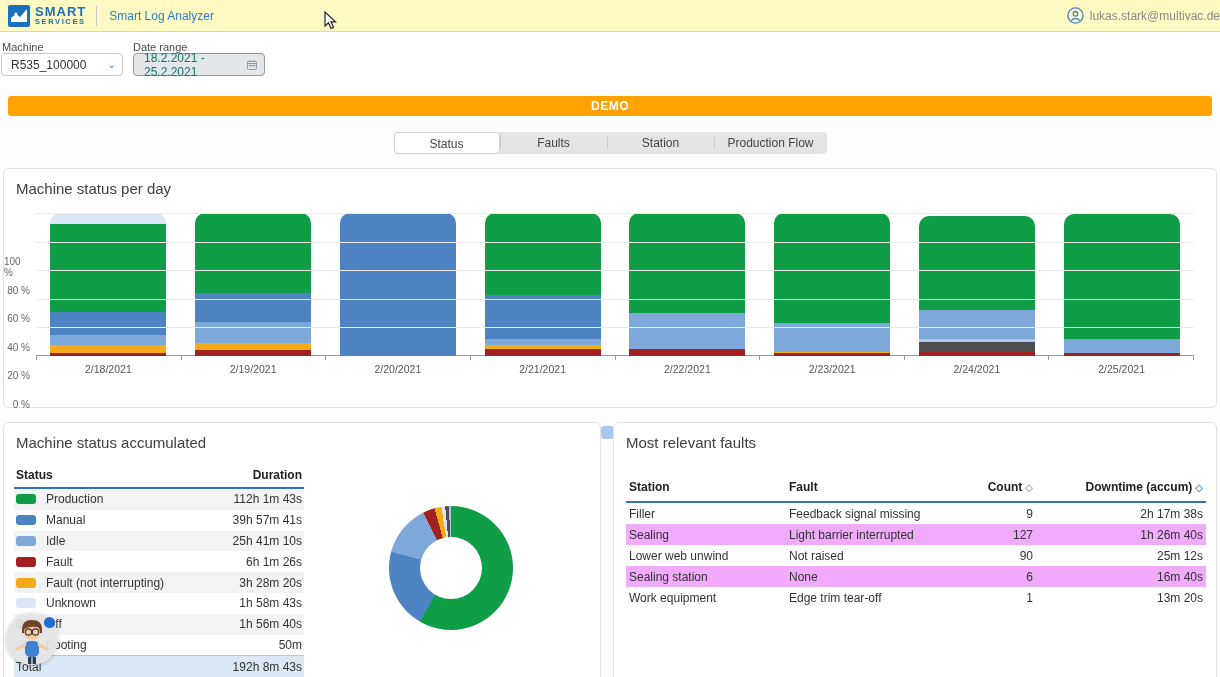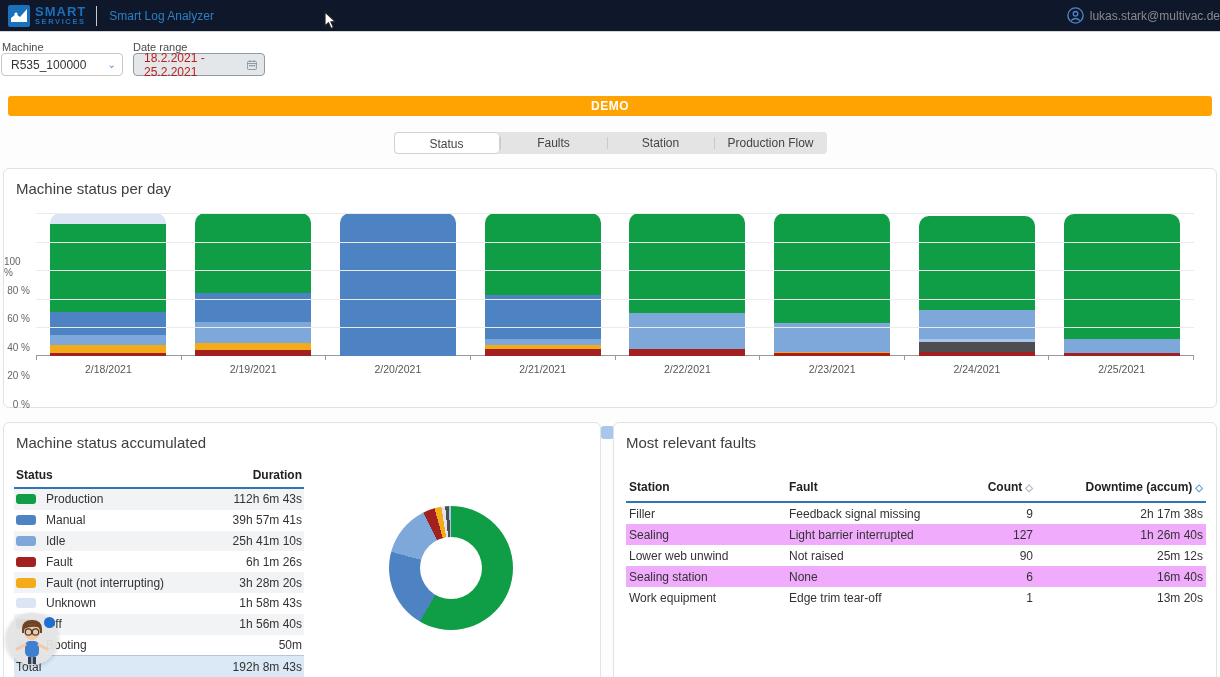--- a/index.html
+++ b/index.html
@@ -1,42 +1,42 @@
 <!DOCTYPE html>
 <html><head>
 <meta charset="utf-8">
 <style>
   * { margin:0; padding:0; box-sizing:border-box; }
   html,body { width:1220px; height:677px; overflow:hidden; background:#fdfdfd;
     font-family:"Liberation Sans", sans-serif; color:#3c3c3c; }
 
   
   .topbar { position:absolute; left:0; top:0; width:1220px; height:32px;
-    background:#0f172a; border-bottom:1px solid #d5d5d5; display:flex; align-items:center; }
+    background:#fef9c3; border-bottom:1px solid #d5d5d5; display:flex; align-items:center; }
   .brand { display:flex; align-items:center; gap:5px; padding-left:8px; cursor:pointer; }
   .brand-text { display:flex; flex-direction:column; line-height:1; color:#1a70ba; }
   .brand-line1 { font-size:13px; font-weight:bold; letter-spacing:1px; }
   .brand-line2 { font-size:7.5px; font-weight:bold; letter-spacing:1.6px; }
   .topbar-divider { width:1px; height:20px; background:#c9c9c9; margin:0 12px 0 10px; }
   .app-title { font-size:12px; color:#2e7fc4; }
   .user { margin-left:auto; display:flex; align-items:center; gap:6px; 
     font-size:12px; color:#8a8a8a; cursor:pointer; }
 
   
   .filterbar { position:absolute; left:0; top:32px; width:1220px; height:58px; background:#fff; }
   .field-label { position:absolute; font-size:11px; color:#4a4a4a; }
   .machine-label { left:2px; top:9px; }
   .date-label { left:133px; top:9px; }
   .select { position:absolute; left:1px; top:21px; width:122px; height:23px; background:#fff;
     border:1px solid #c8c8c8; border-radius:4px; display:flex; align-items:center;
     padding:0 6px 0 9px; font-size:12px; color:#333; cursor:pointer; }
   .select .chev { margin-left:auto; color:#4a90d9; font-size:10px; }
   .dateinput { position:absolute; left:133px; top:21px; width:132px; height:23px; background:#e4e7ea;
     border:1px solid #8e9aa8; border-radius:4px; display:flex; align-items:center; gap:7px;
-    padding:0 7px 0 10px; font-size:12px; color:#b91c1c; cursor:pointer; }
+    padding:0 7px 0 10px; font-size:12px; color:#0f766e; cursor:pointer; }
 
   
   .banner { position:absolute; left:8px; top:96px; width:1204px; height:20px; border-radius:3px;
     color:#fff; font-size:12px; font-weight:bold; letter-spacing:.5px;
     display:flex; align-items:center; justify-content:center; }
   .tabsbar { position:absolute; left:0; top:132px; width:1220px; display:flex; justify-content:center; }
   .tabs { display:inline-flex; background:#e4e4e4; border-radius:4px; height:22px; align-items:center; }
   .tab { width:106px; text-align:center; font-size:12px; color:#444; line-height:22px; cursor:pointer; }
   .tab.wide { width:112px; }
   .tab.active { background:#fff; border:1px solid #d2d2d2; border-radius:4px; height:22px; }
@@ -319,21 +319,21 @@
   <div class="card-title">Machine status accumulated</div>
   <div class="accum-table">
     <div class="accum-head">
       <span>Status</span>
       <span class="dur">Duration</span>
     </div>
     <div id="accum-rows">
         <div class="accum-row alt">
           <span class="pill" style="background: rgb(15, 157, 70);"></span>
           <span>Production</span>
-          <span class="dur">112h 6m 43s</span>
+          <span class="dur">112h 1m 43s</span>
         </div>
         <div class="accum-row">
           <span class="pill" style="background: rgb(77, 131, 195);"></span>
           <span>Manual</span>
           <span class="dur">39h 57m 41s</span>
         </div>
         <div class="accum-row alt">
           <span class="pill" style="background: rgb(127, 168, 218);"></span>
           <span>Idle</span>
           <span class="dur">25h 41m 10s</span>

